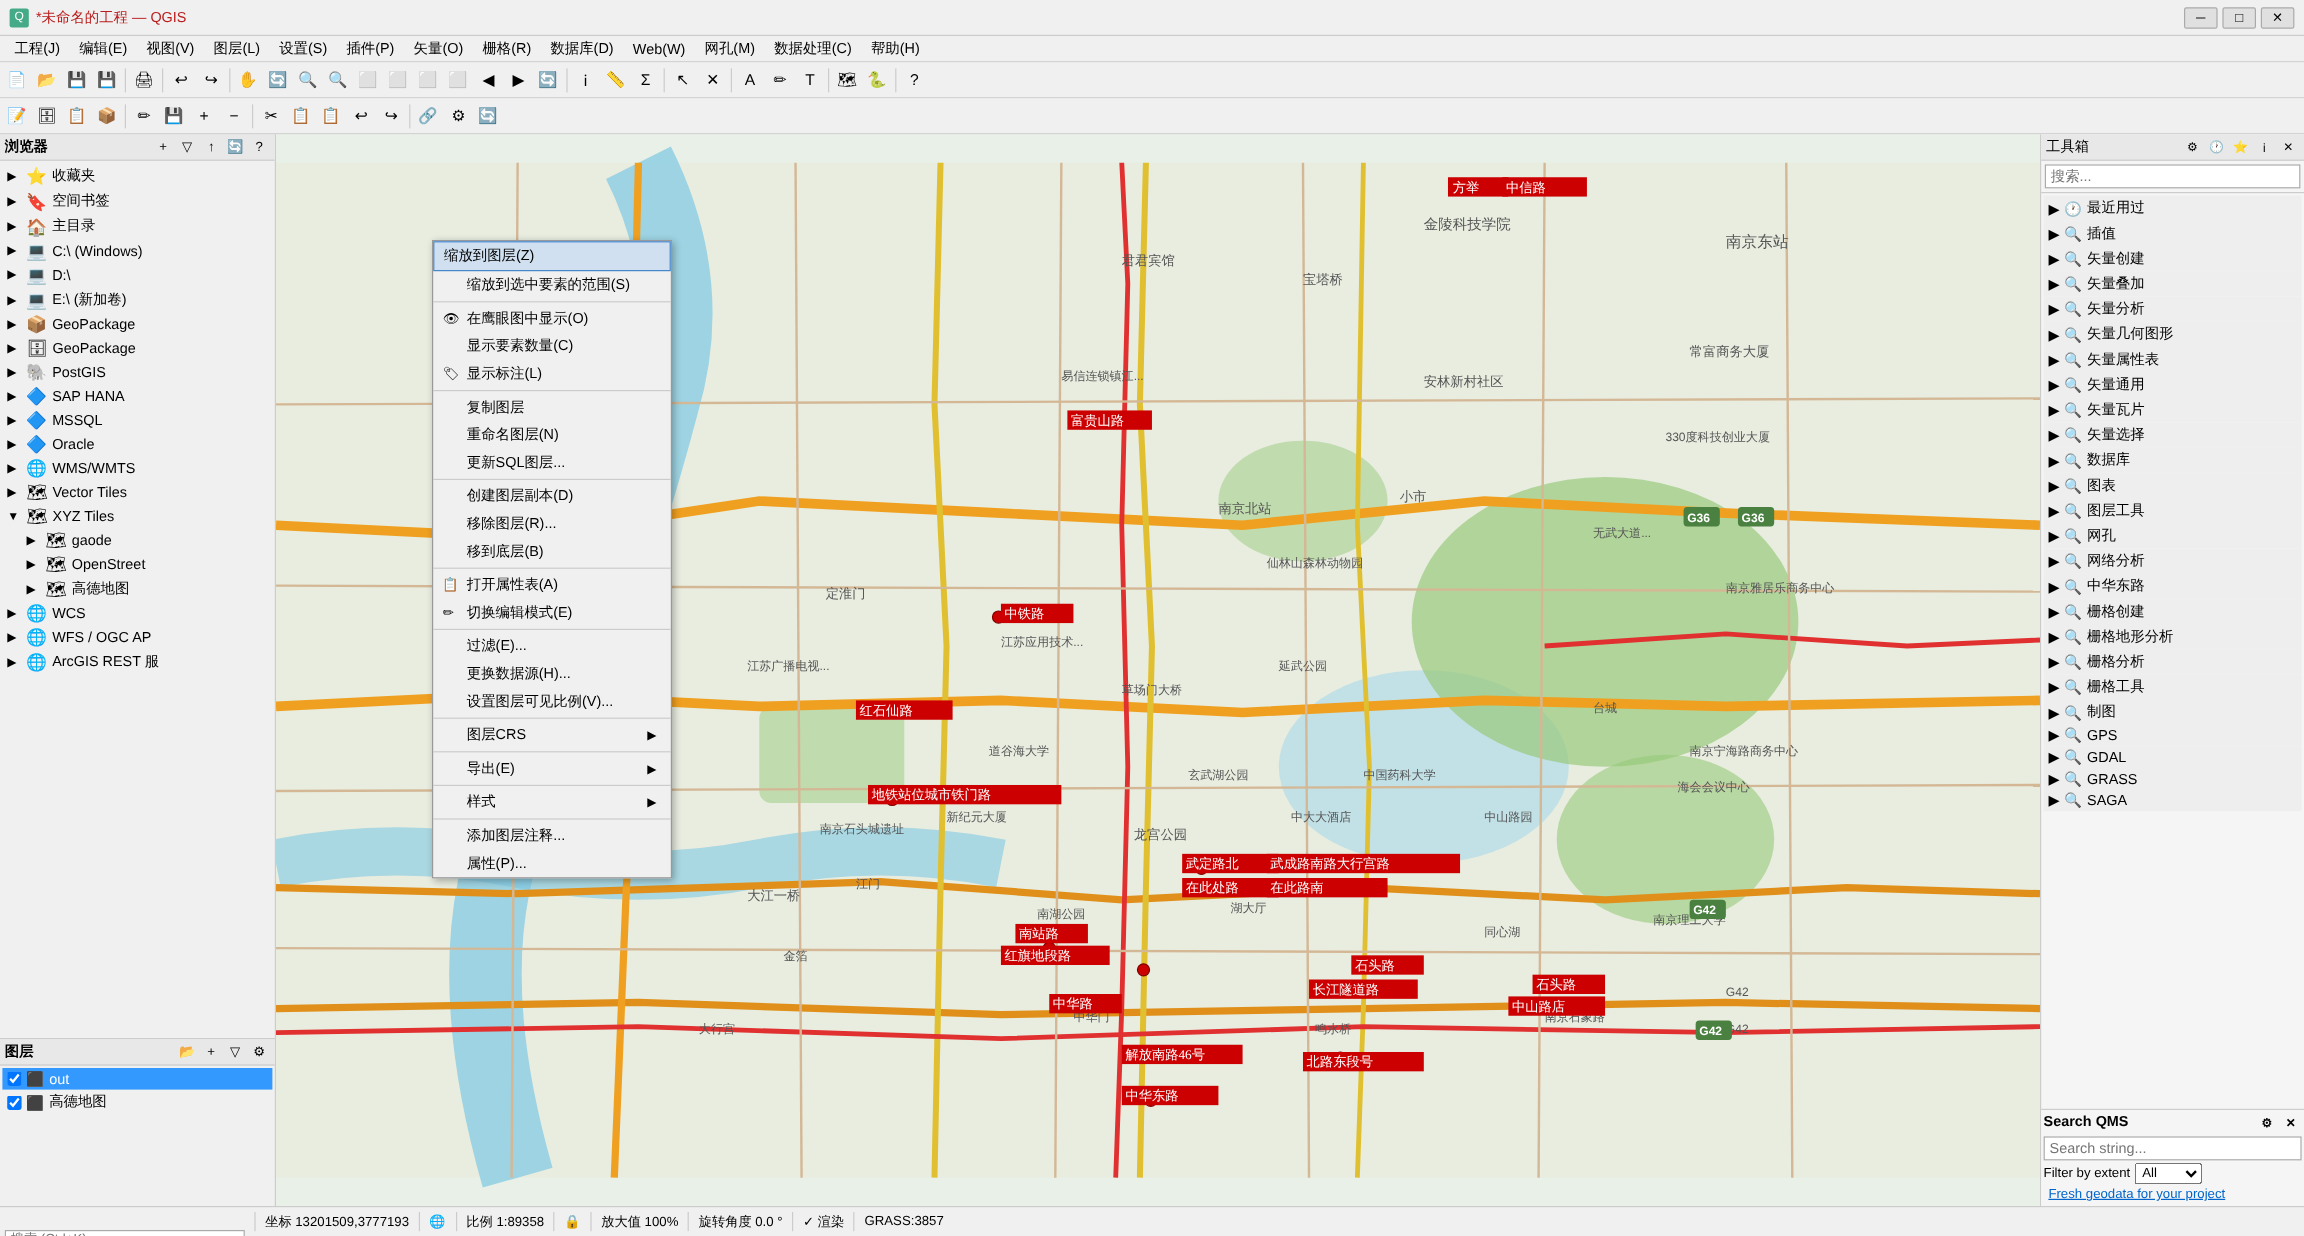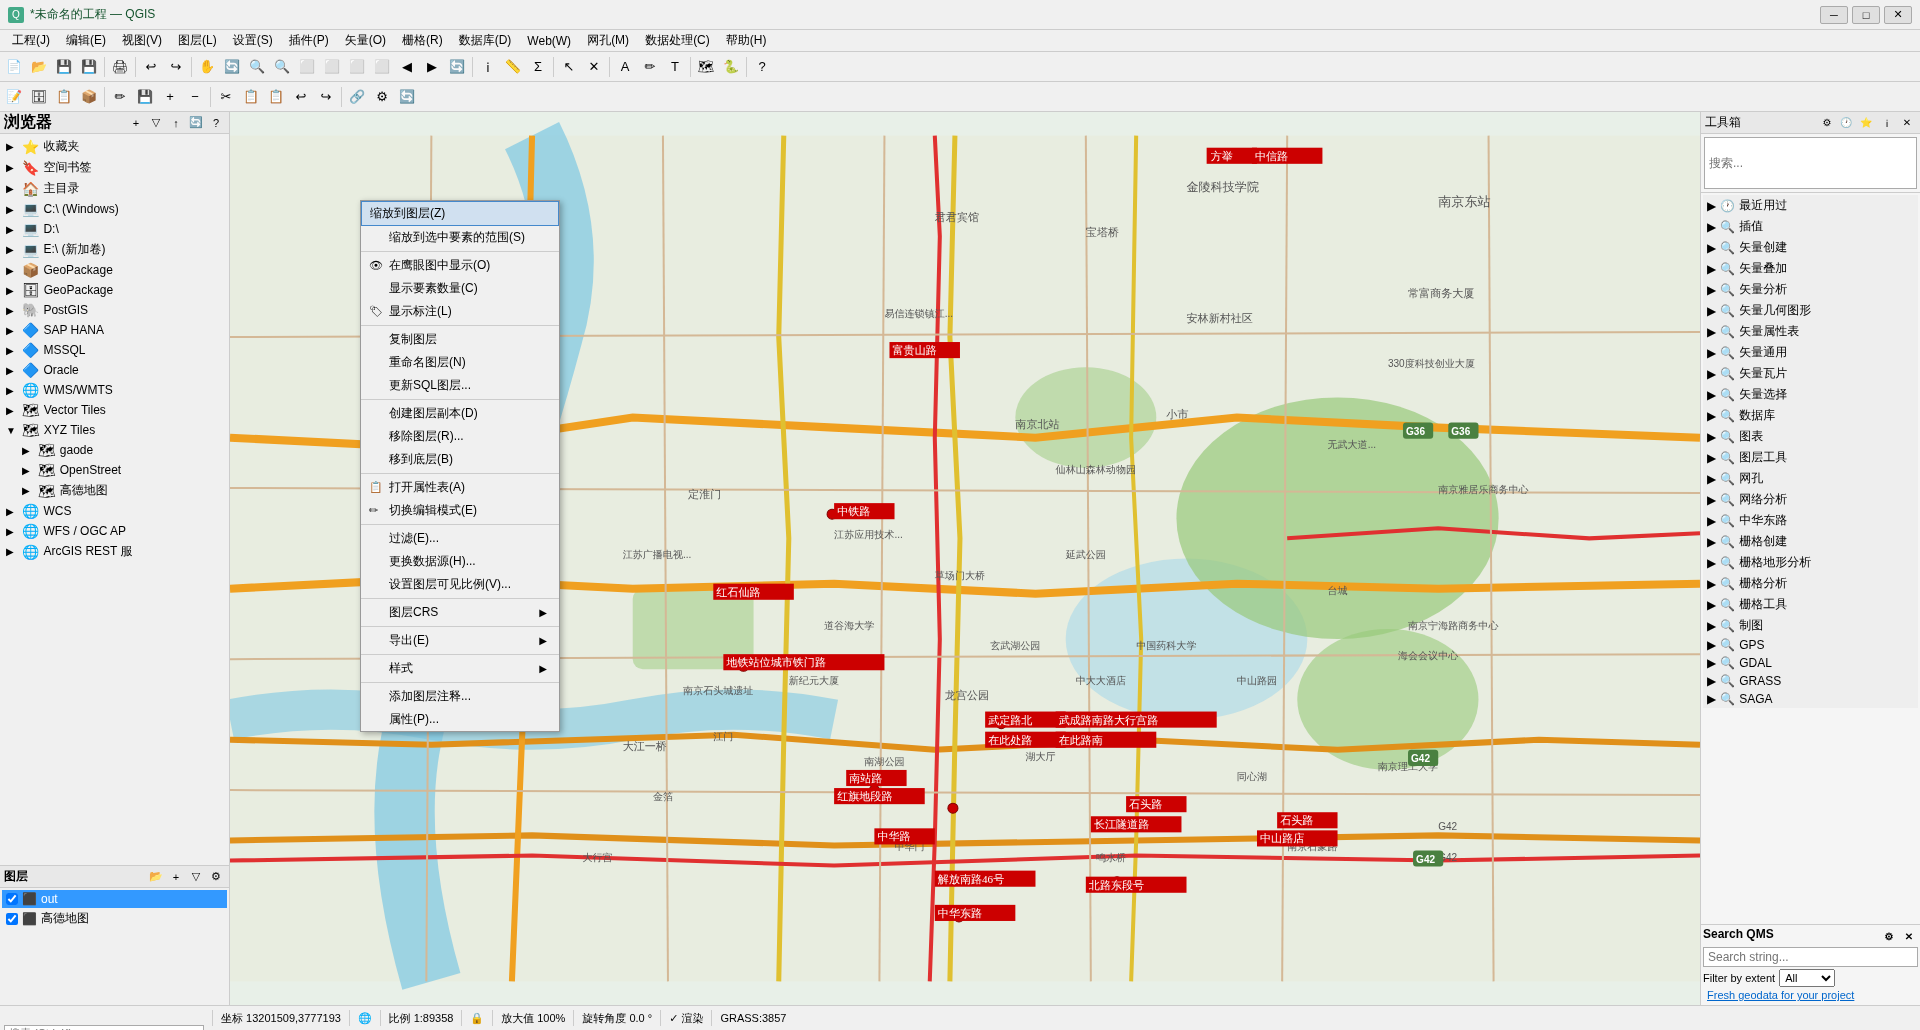--- a/index.html
+++ b/index.html
@@ -6,21 +6,21 @@
     body { font-family: 'Microsoft YaHei', SimSun, Arial, sans-serif; font-size: 12px; background: #f0f0f0; overflow: hidden; width: 1920px; height: 1030px; }
 
     
     #titlebar {
       display: flex; align-items: center; justify-content: space-between;
       background: #f0f0f0; height: 30px; padding: 0 8px;
       border-bottom: 1px solid #ccc;
     }
     #titlebar .title-left { display: flex; align-items: center; gap: 6px; }
     #titlebar .title-left .app-icon { width: 16px; height: 16px; background: #4a8; border-radius: 2px; display:flex; align-items:center; justify-content:center; color:white; font-size:10px; }
-    #titlebar .title-text { font-size: 12px; color: #14532d; }
+    #titlebar .title-text { font-size: 12px; color: #b91c1c; }
     #titlebar .win-controls { display: flex; gap: 4px; }
     #titlebar .win-btn { width: 28px; height: 18px; background: #e0e0e0; border: 1px solid #aaa; border-radius: 2px; cursor: pointer; display:flex; align-items:center; justify-content:center; font-size:11px; }
 
     
     #menubar {
       display: flex; align-items: center; background: #f0f0f0;
       height: 22px; border-bottom: 1px solid #ccc;
       padding: 0 4px;
     }
     .menu-item { padding: 2px 8px; cursor: pointer; font-size: 12px; white-space: nowrap; }
@@ -39,21 +39,21 @@
     .tb-sep { width: 1px; height: 20px; background: #ccc; margin: 0 2px; }
 
     
     #main-layout {
       display: flex; height: calc(1030px - 30px - 22px - 30px - 30px - 25px);
     }
     #browser-header {
       display: flex; align-items: center; justify-content: space-between;
       padding: 2px 4px; background: #e8e8e8; border-bottom: 1px solid #ccc; height: 22px;
     }
-    #browser-title { font-size: 16px; font-weight: bold; }
+    #browser-title { font-size: 12px; font-weight: bold; }
     #browser-toolbar { display: flex; gap: 2px; }
     #browser-tree { flex: 1; overflow-y: auto; padding: 2px; }
     .tree-item {
       display: flex; align-items: center; padding: 2px 4px; cursor: pointer;
       white-space: nowrap; font-size: 12px; gap: 4px;
     }
     .tree-expand { width: 12px; font-size: 10px; cursor: pointer; }
     .tree-icon { font-size: 14px; }
     #layers-header {
       display: flex; align-items: center; justify-content: space-between;
@@ -100,21 +100,21 @@
       border-left: 1px solid #ccc; display: flex; flex-direction: column;
     }
     #toolbox-header {
       display: flex; align-items: center; justify-content: space-between;
       padding: 2px 4px; background: #e8e8e8; border-bottom: 1px solid #ccc; height: 22px;
     }
     #toolbox-title { font-size: 12px; font-weight: normal; }
     #toolbox-icons { display: flex; gap: 2px; }
     #toolbox-search { padding: 3px; border-bottom: 1px solid #ccc; }
     #toolbox-search input {
-      width: 100%; padding: 18px 4px; border: 1px solid #aaa; font-size: 12px;
+      width: 100%; padding: 2px 4px; border: 1px solid #aaa; font-size: 12px;
     }
     #toolbox-tree { flex: 1; overflow-y: auto; padding: 2px; }
     .tool-group-header {
       display: flex; align-items: center; padding: 2px 4px; cursor: pointer;
       font-size: 12px; gap: 4px; background: #eee;
     }
 
     
     #qms-panel {
       background: #f5f5f5; border-top: 1px solid #ccc; padding: 2px;

